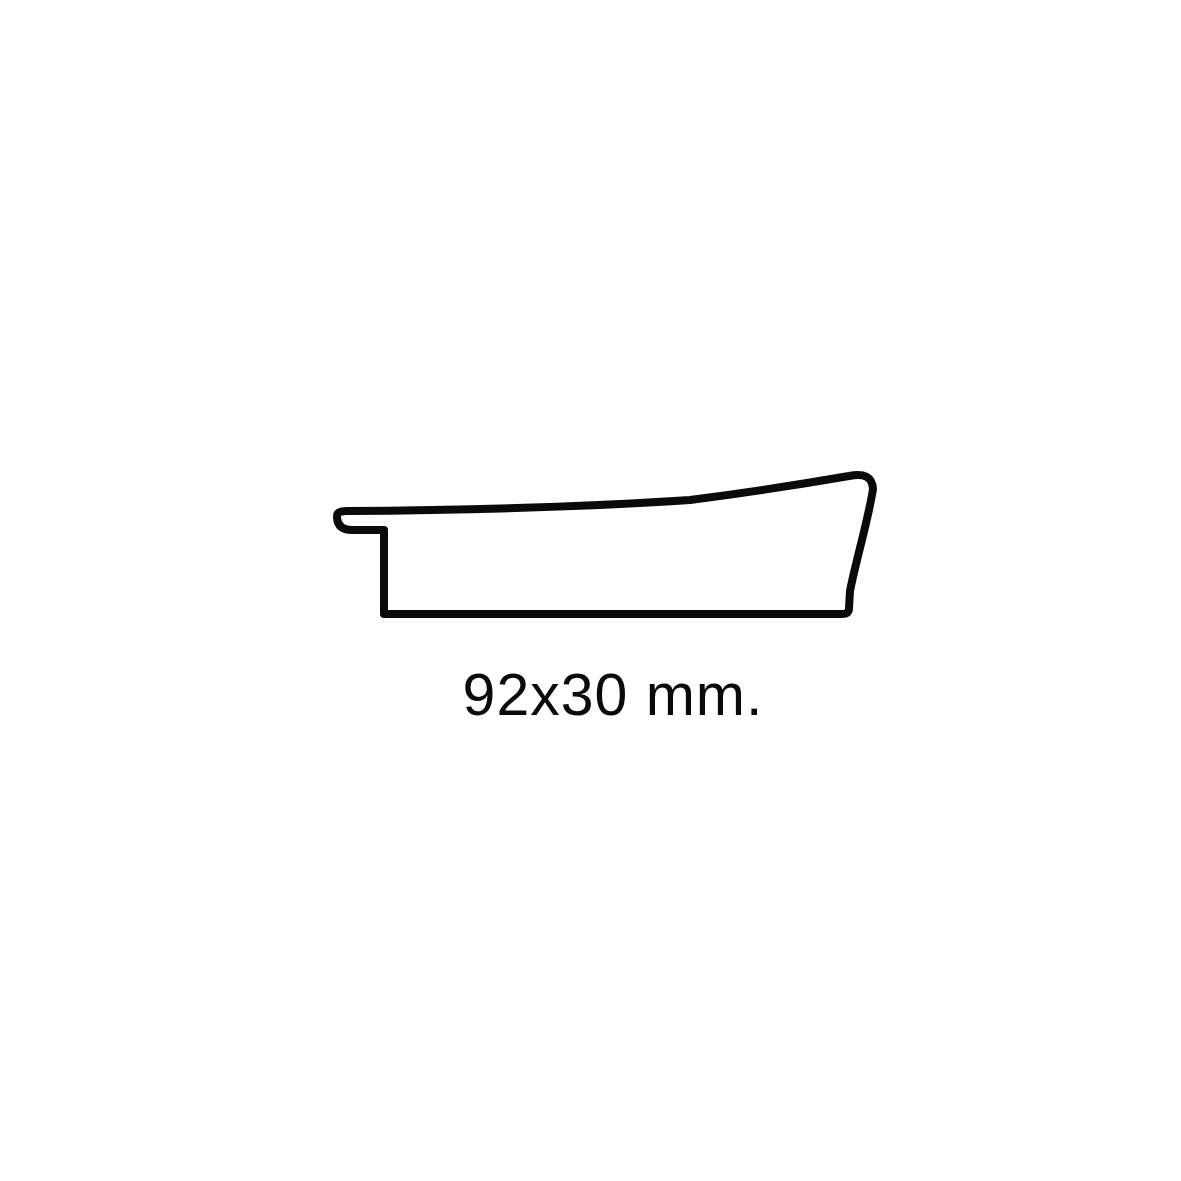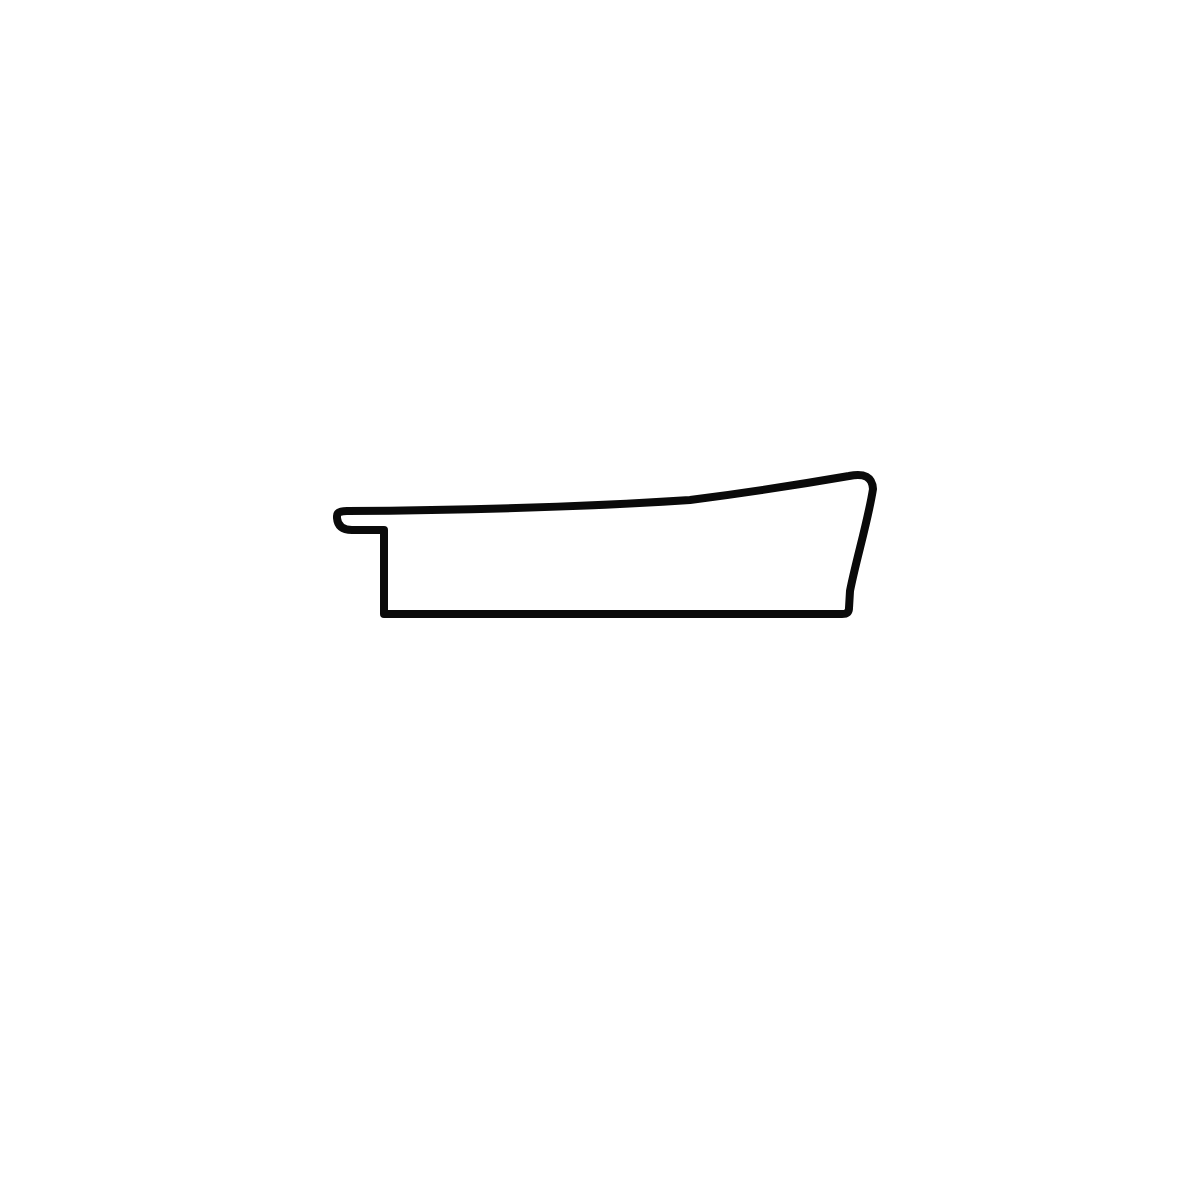--- a/index.html
+++ b/index.html
@@ -37,14 +37,15 @@
 </style>
 </head>
 <body>
 
 <div class="canvas">
 
   <svg class="profile-svg" viewBox="0 0 1181 1181" xmlns="http://www.w3.org/2000/svg">
     <path stroke-linejoin="round" stroke-linecap="round" d="M 347 511 C 480 510 600 506 690 500 C 760 491 820 481 849 476 Q 872 471 873 489 C 868 521 856 560 850 591 L 849 608 Q 849 614 842 614 L 384 614 L 384 530 L 352 530 Q 338 530 337 518 L 337 516 Q 337 511 347 511 Z" stroke="#0a0a0a" fill="#ffffff" stroke-width="8"></path>
   </svg>
 
+  <div class="caption">92x30 mm.</div>
 
 </div>
 
 </body></html>

